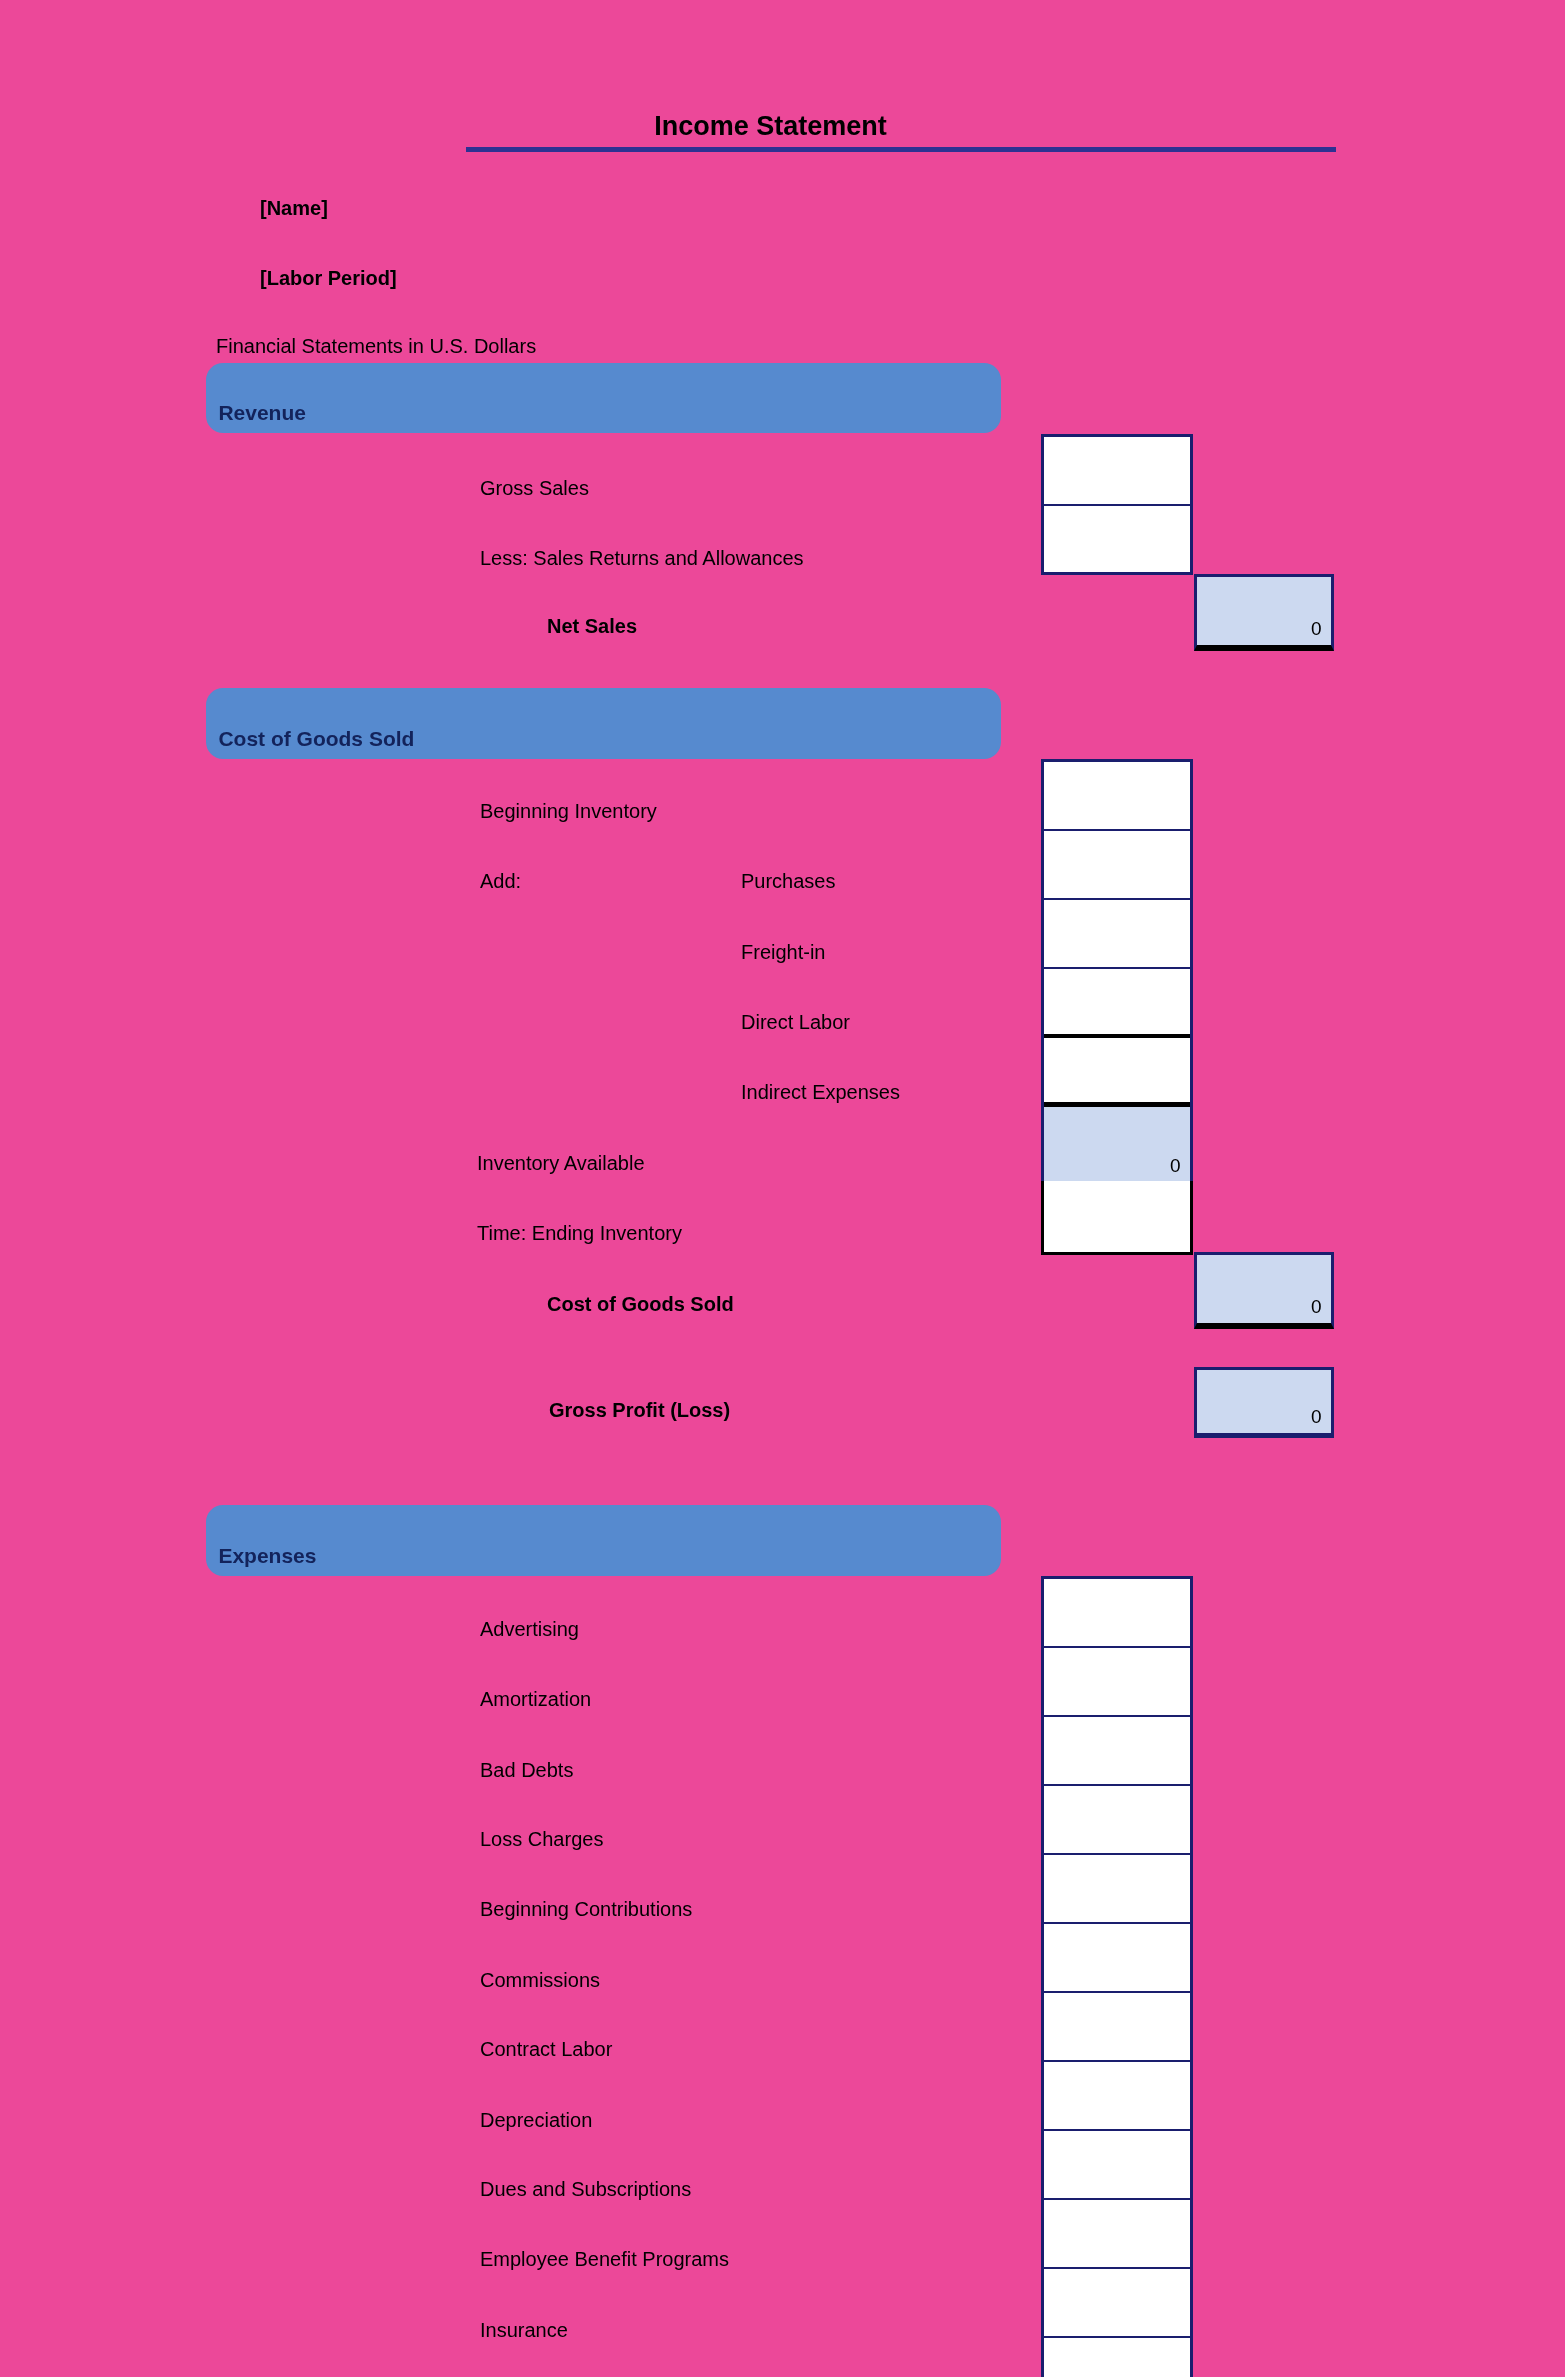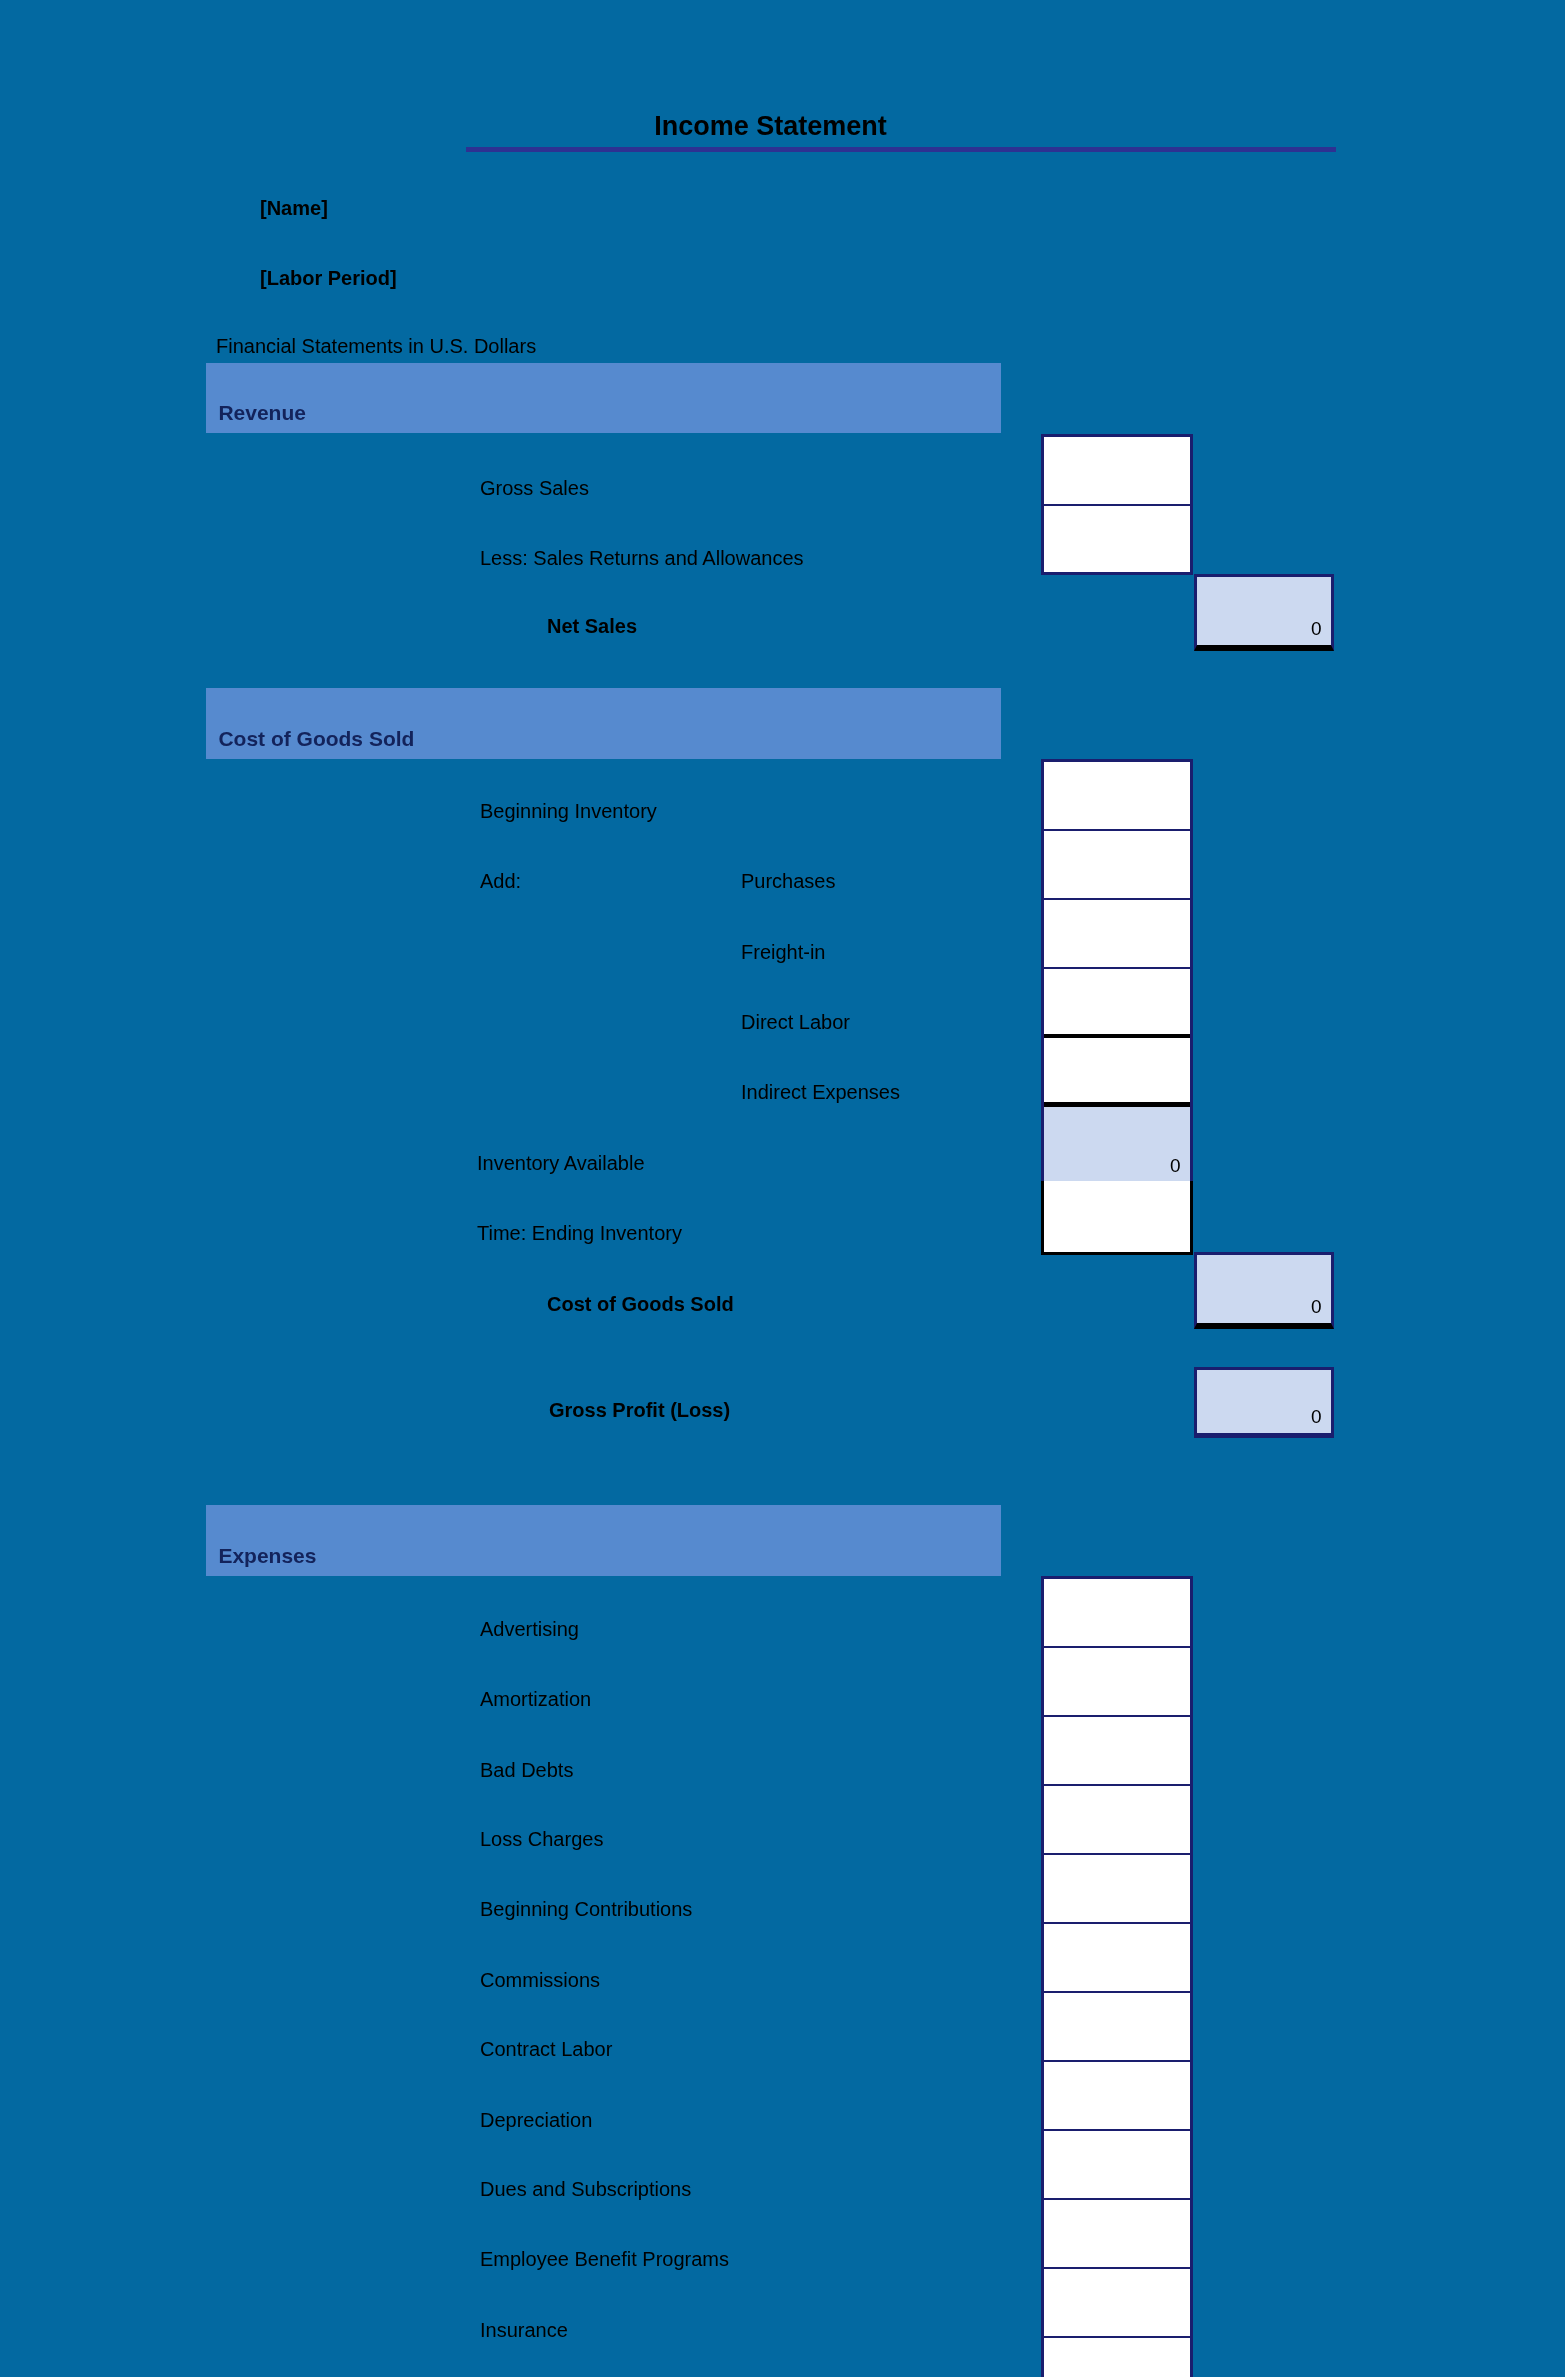--- a/index.html
+++ b/index.html
@@ -1,20 +1,20 @@
 <!DOCTYPE html>
 <html style="font-size:15px"><head>
 <meta charset="utf-8">
 <style>
   html, body { margin: 0; padding: 0; background: #ffffff; }
   .canvas {
     position: relative;
     width: 1566px;
     height: 2378px;
-    background: #0369a1;
+    background: #ec4899;
     overflow: hidden;
     font-family: "Liberation Sans", sans-serif;
     color: #000000;
   }
   .title {
     position: absolute;
     top: 111px; left: 466px; width: 609px;
     text-align: center;
     font-size: 27px; font-weight: bold;
     white-space: nowrap;
@@ -35,20 +35,21 @@
     position: absolute;
     left: 206px; width: 795px;
     background: #568acf;
     color: #13235b;
     font-weight: bold;
     font-size: 21px;
     display: flex;
     align-items: flex-end;
     padding: 0 0 7.6px 12.4px;
     box-sizing: border-box;
+    border-radius: 17px;
   }
   .stack {
     position: absolute;
     box-sizing: border-box;
     border: 3.8px solid #1a1e6e;
     display: flex;
     flex-direction: column;
     background: #ffffff;
   }
   .cell {

